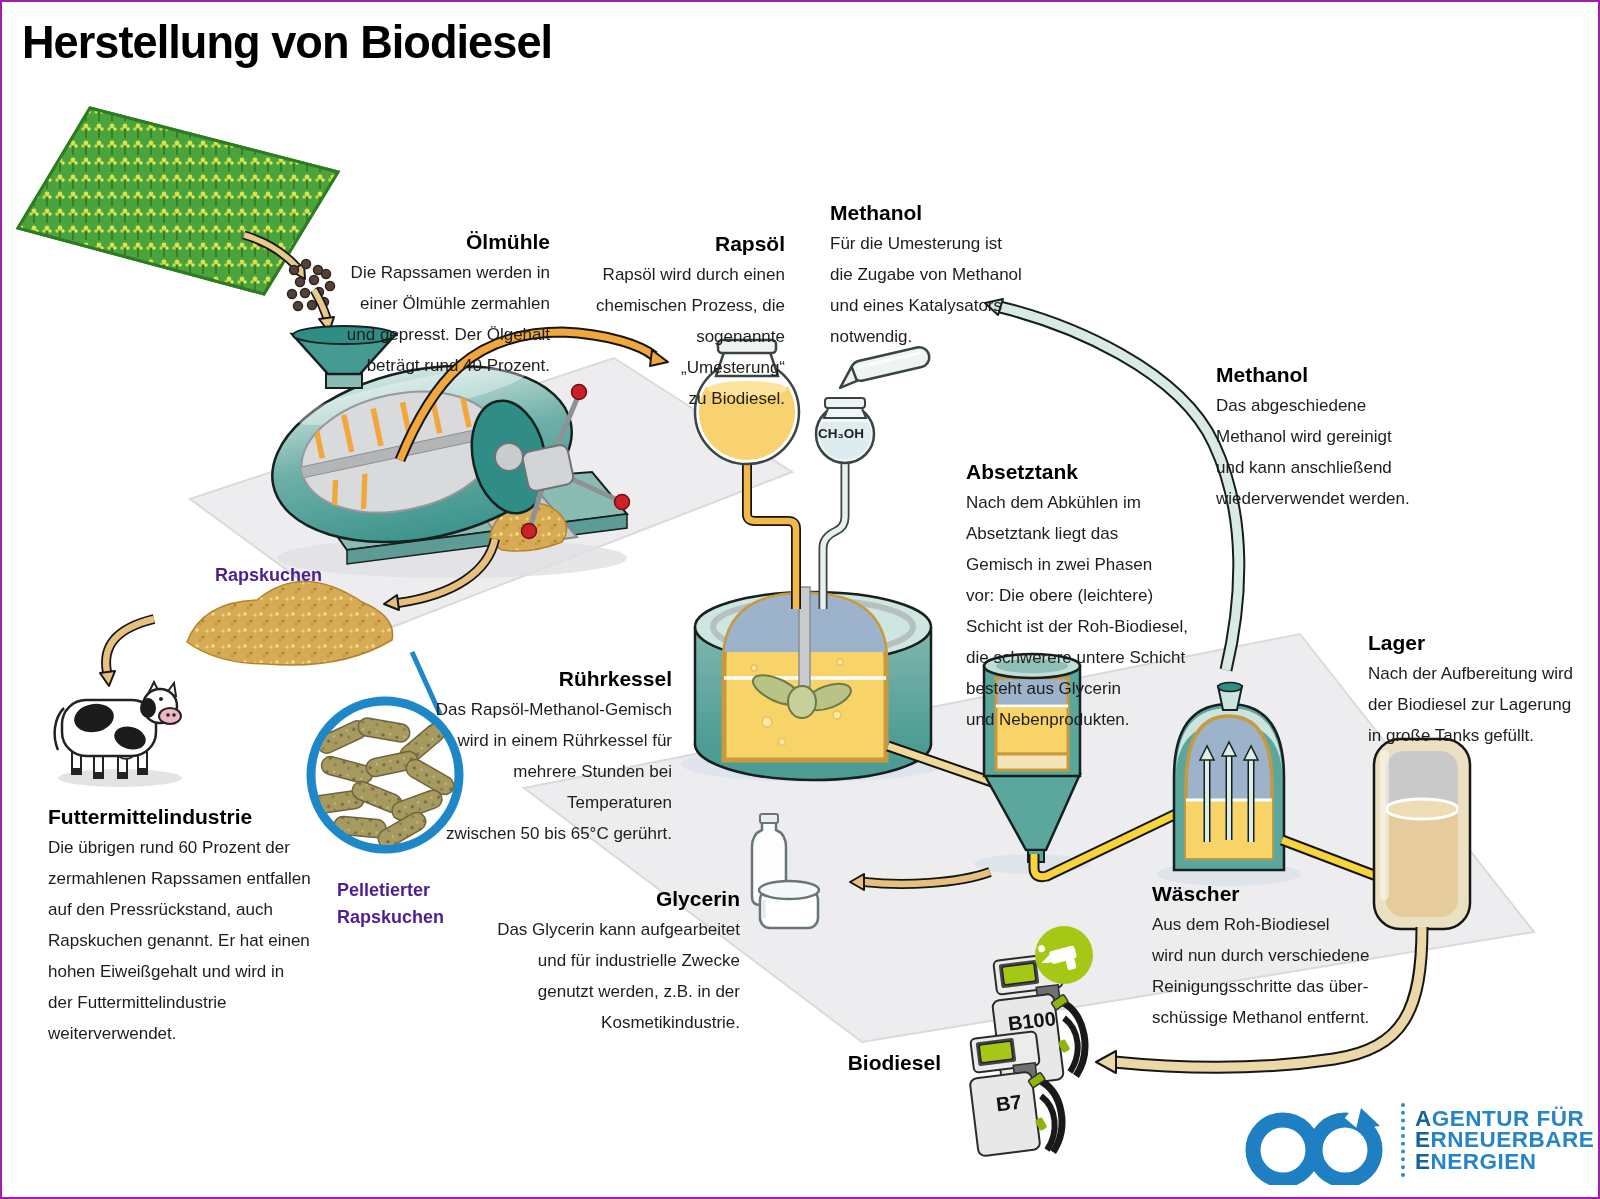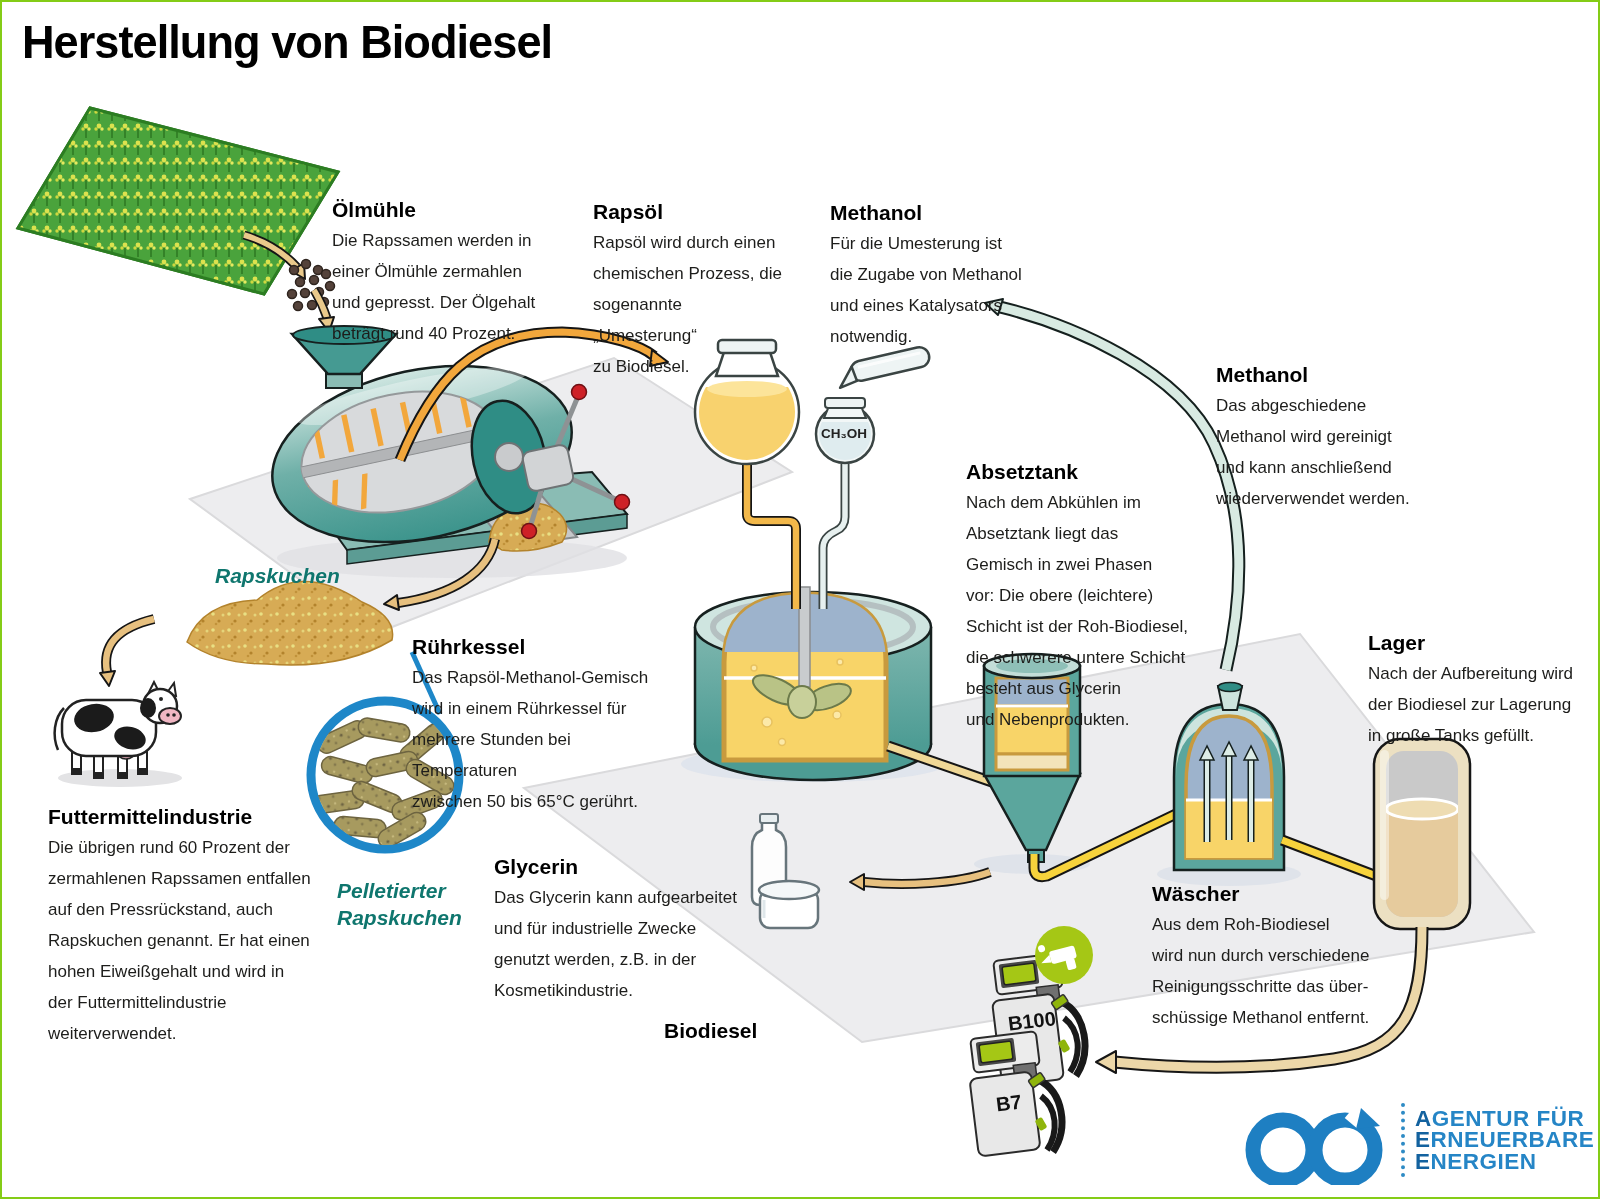--- a/index.html
+++ b/index.html
@@ -1,27 +1,27 @@
 <!DOCTYPE html>
 <html><head>
 <meta charset="utf-8">
 <style>
   html,body{margin:0;padding:0;background:#fff;}
   .canvas{position:relative;width:1600px;height:1199px;background:#ffffff;
-          border:2px solid #84cc16;box-sizing:border-box;overflow:hidden;
+          border:2px solid #a21caf;box-sizing:border-box;overflow:hidden;
           font-family:"Liberation Sans", sans-serif;color:#1d1d1b;}
   .art{position:absolute;left:0;top:0;}
   .page-title{position:absolute;left:20px;top:12px;font-size:47px;font-weight:bold;
               letter-spacing:-1px;color:#000;transform:scaleX(.96);transform-origin:left;white-space:nowrap;}
   .tb{position:absolute;}
   .tb .hd{font-size:21px;line-height:25px;font-weight:bold;color:#000;margin:0 0 3px 0;white-space:pre-line;}
   .tb .bd{font-size:17px;line-height:31px;color:#1d1d1b;white-space:pre-line;}
-  .right{}
-  .lbl{position:absolute;font-size:21px;line-height:27px;font-weight:bold;color:#0f766e;white-space:pre-line;font-style:italic;}
-  .chem{position:absolute;left:816px;top:424px;width:52px;text-align:center;
+  .right{text-align:right;margin-top:32px;}
+  .lbl{position:absolute;font-size:18px;line-height:27px;font-weight:bold;color:#4c1d95;white-space:pre-line;}
+  .chem{position:absolute;left:816px;top:424px;width:36px;text-align:center;
         font-size:13.5px;font-weight:bold;color:#222;}
   .plabel{position:absolute;font-size:20px;font-weight:bold;color:#111;transform:rotate(-7deg);}
   .logo{position:absolute;left:1243px;top:1093px;display:flex;align-items:center;}
   .logo .divider{border-left:4px dotted #2e8bc5;height:74px;margin:0 10px 0 6px;}
   .logo .lines{display:flex;flex-direction:column;justify-content:center;}
   .logo .lline{font-size:22.5px;line-height:21.5px;font-weight:bold;color:#2585c6;letter-spacing:.5px;white-space:nowrap;}
   .logo .fl{color:#13629f;}
 </style>
 </head>
 <body>

